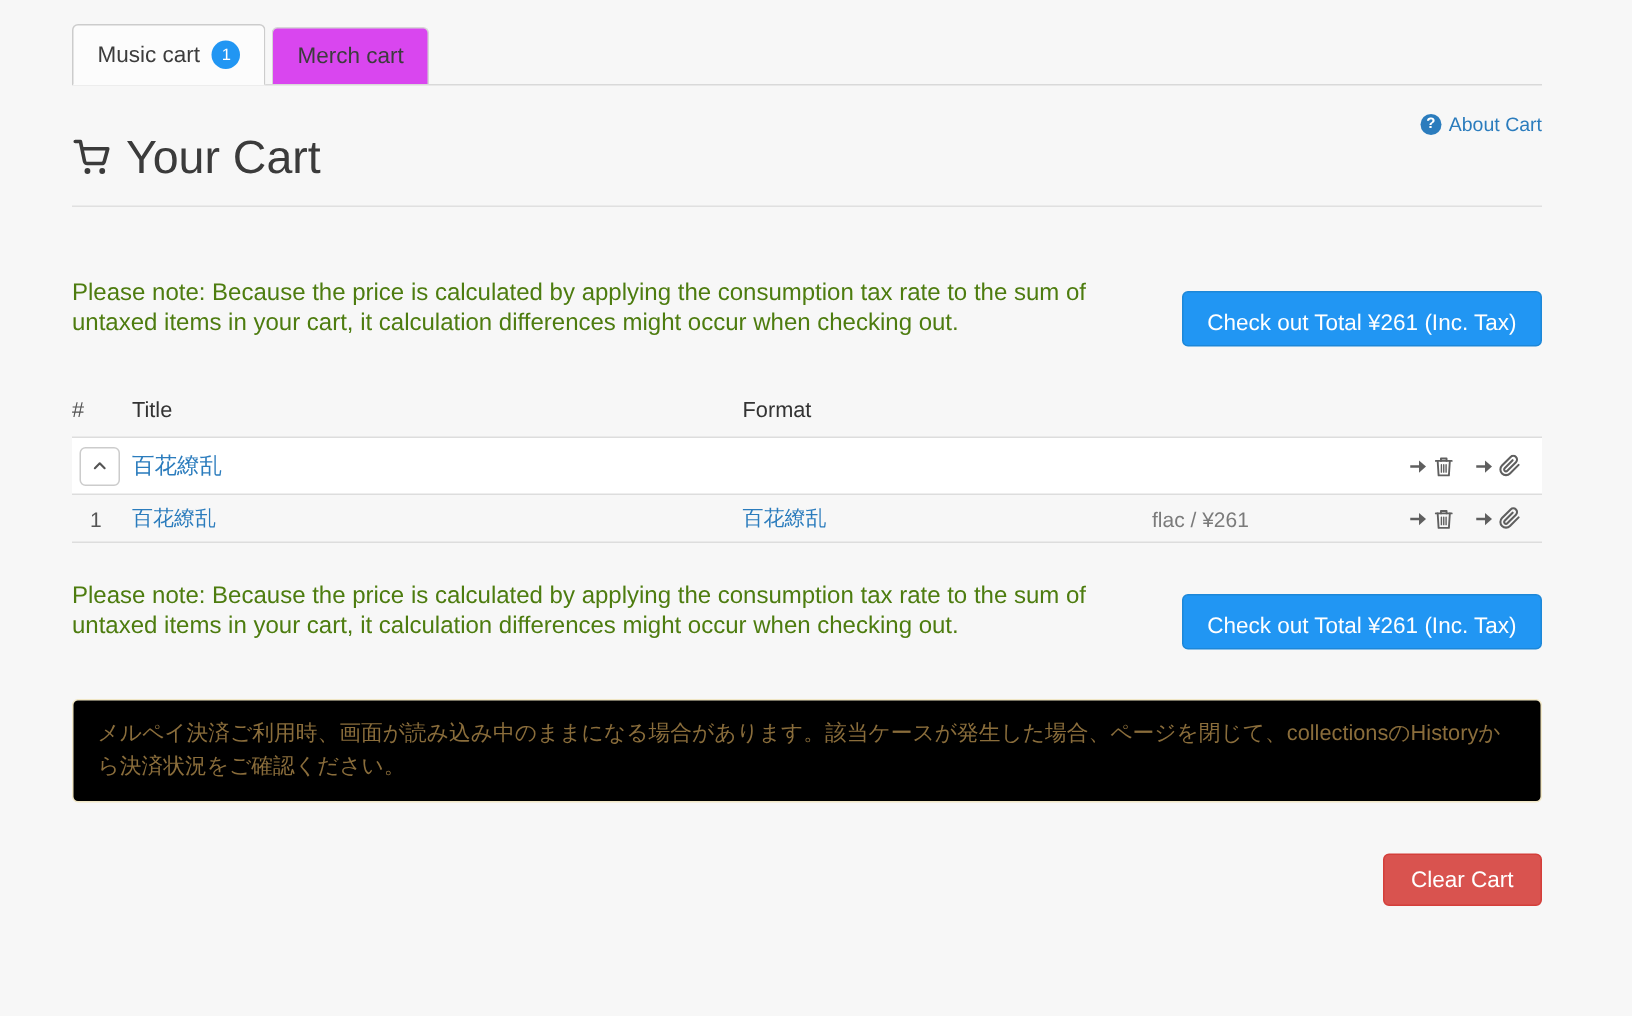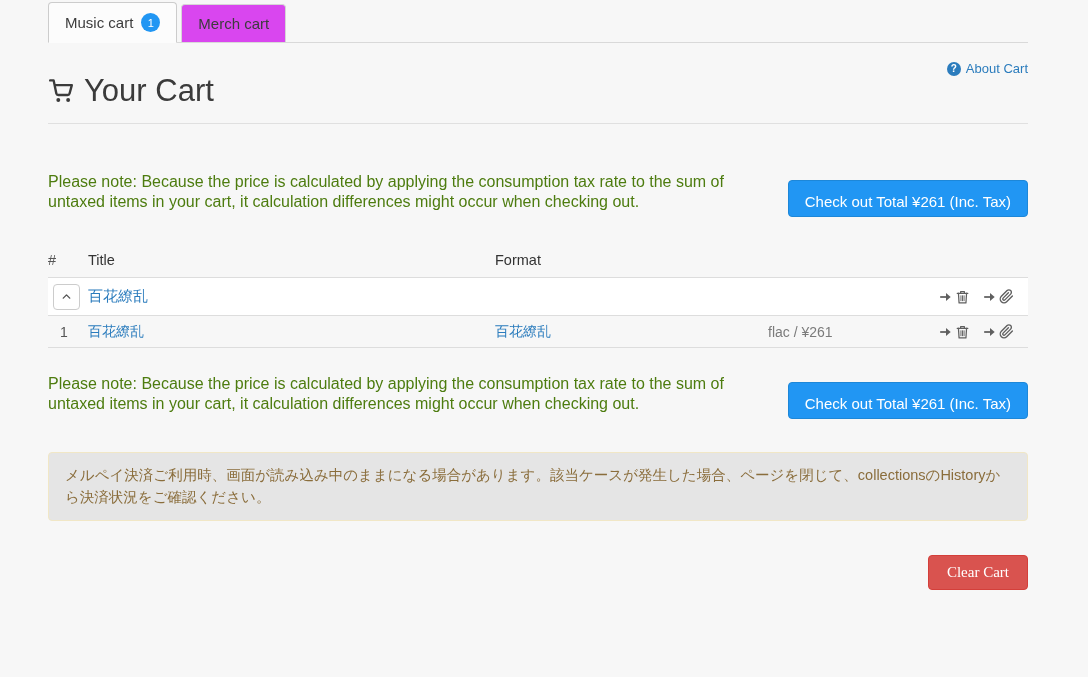--- a/index.html
+++ b/index.html
@@ -6,21 +6,21 @@
   body {
     width:1088px; height:677px; overflow:hidden;
     background:#f7f7f7;
     font-family:"Liberation Sans","DejaVu Sans",sans-serif;
     color:#3c3c3c;
   }
   .page { margin-left:48px; width:980px; }
 
   
   .tabbar { display:flex; gap:4px; align-items:flex-end; padding-top:8px;
-            border-bottom:1px solid #d9d9d9; height:43px; box-sizing:border-box; }
+            border-bottom:1px solid #d9d9d9; height:57px; box-sizing:border-box; }
   .tab { font-size:15px; padding:10px 16px; border-radius:4px 4px 0 0;
          display:flex; align-items:center; gap:8px; cursor:pointer; box-sizing:border-box; }
   .tab.active { background:#fcfcfc; border:1px solid #ccc; border-bottom:1px solid #fcfcfc;
                 margin-bottom:-1px; }
   .tab.inactive { background:#d946ef; border:1px solid #d6d6d6; border-bottom:none; }
   .badge { background:#2196f3; color:#fff; min-width:19px; height:19px; border-radius:50%;
            font-size:11px; display:inline-flex; align-items:center; justify-content:center; }
 
   
   .cart-head { position:relative; margin-top:18px; padding-top:12px; }
@@ -55,28 +55,28 @@
   .collapse-btn { width:27px; height:26px; background:#fff; border:1px solid #ccc;
                   border-radius:4px; display:inline-flex; align-items:center;
                   justify-content:center; color:#555; cursor:pointer; padding:0; }
   a.link { color:#2b7cbd; text-decoration:none; cursor:pointer;text-align:center; }
   .album-row .c-title a { font-size:15px; }
   .c-format { color:#7b7b7b; }
   .c-actions { display:flex; justify-content:flex-end; gap:13px; padding-right:14px; }
   .action { display:inline-flex; align-items:center; gap:2px; color:#5f5f5f; cursor:pointer; }
 
   
-  .alert-warning { margin-top:33px; background:#e5e5e5; border:1px solid #f1e7c6;
+  .alert-warning { margin-top:33px; background:#000000; border:1px solid #f1e7c6;
                    border-radius:4px; padding:12px 16px; color:#8a6d3b;
                    font-size:14.5px; line-height:21.5px; box-sizing:border-box; }
 
   
   .clear-row { margin-top:34px; display:flex; justify-content:flex-end; }
   .btn-clear { background:#d9534f; border:1px solid #d43f3a; color:#fff; font-size:15px;
-               height:35px; padding:0 18px; border-radius:4px; cursor:pointer; font-family:Liberation Serif, serif; }
+               height:35px; padding:0 18px; border-radius:4px; cursor:pointer; font-family:Liberation Sans, sans-serif; }
 
   svg { display:block; }
 </style>
 </head>
 <body>
 
 <div class="page">
 
   <div class="tabbar">
     <div class="tab active">

